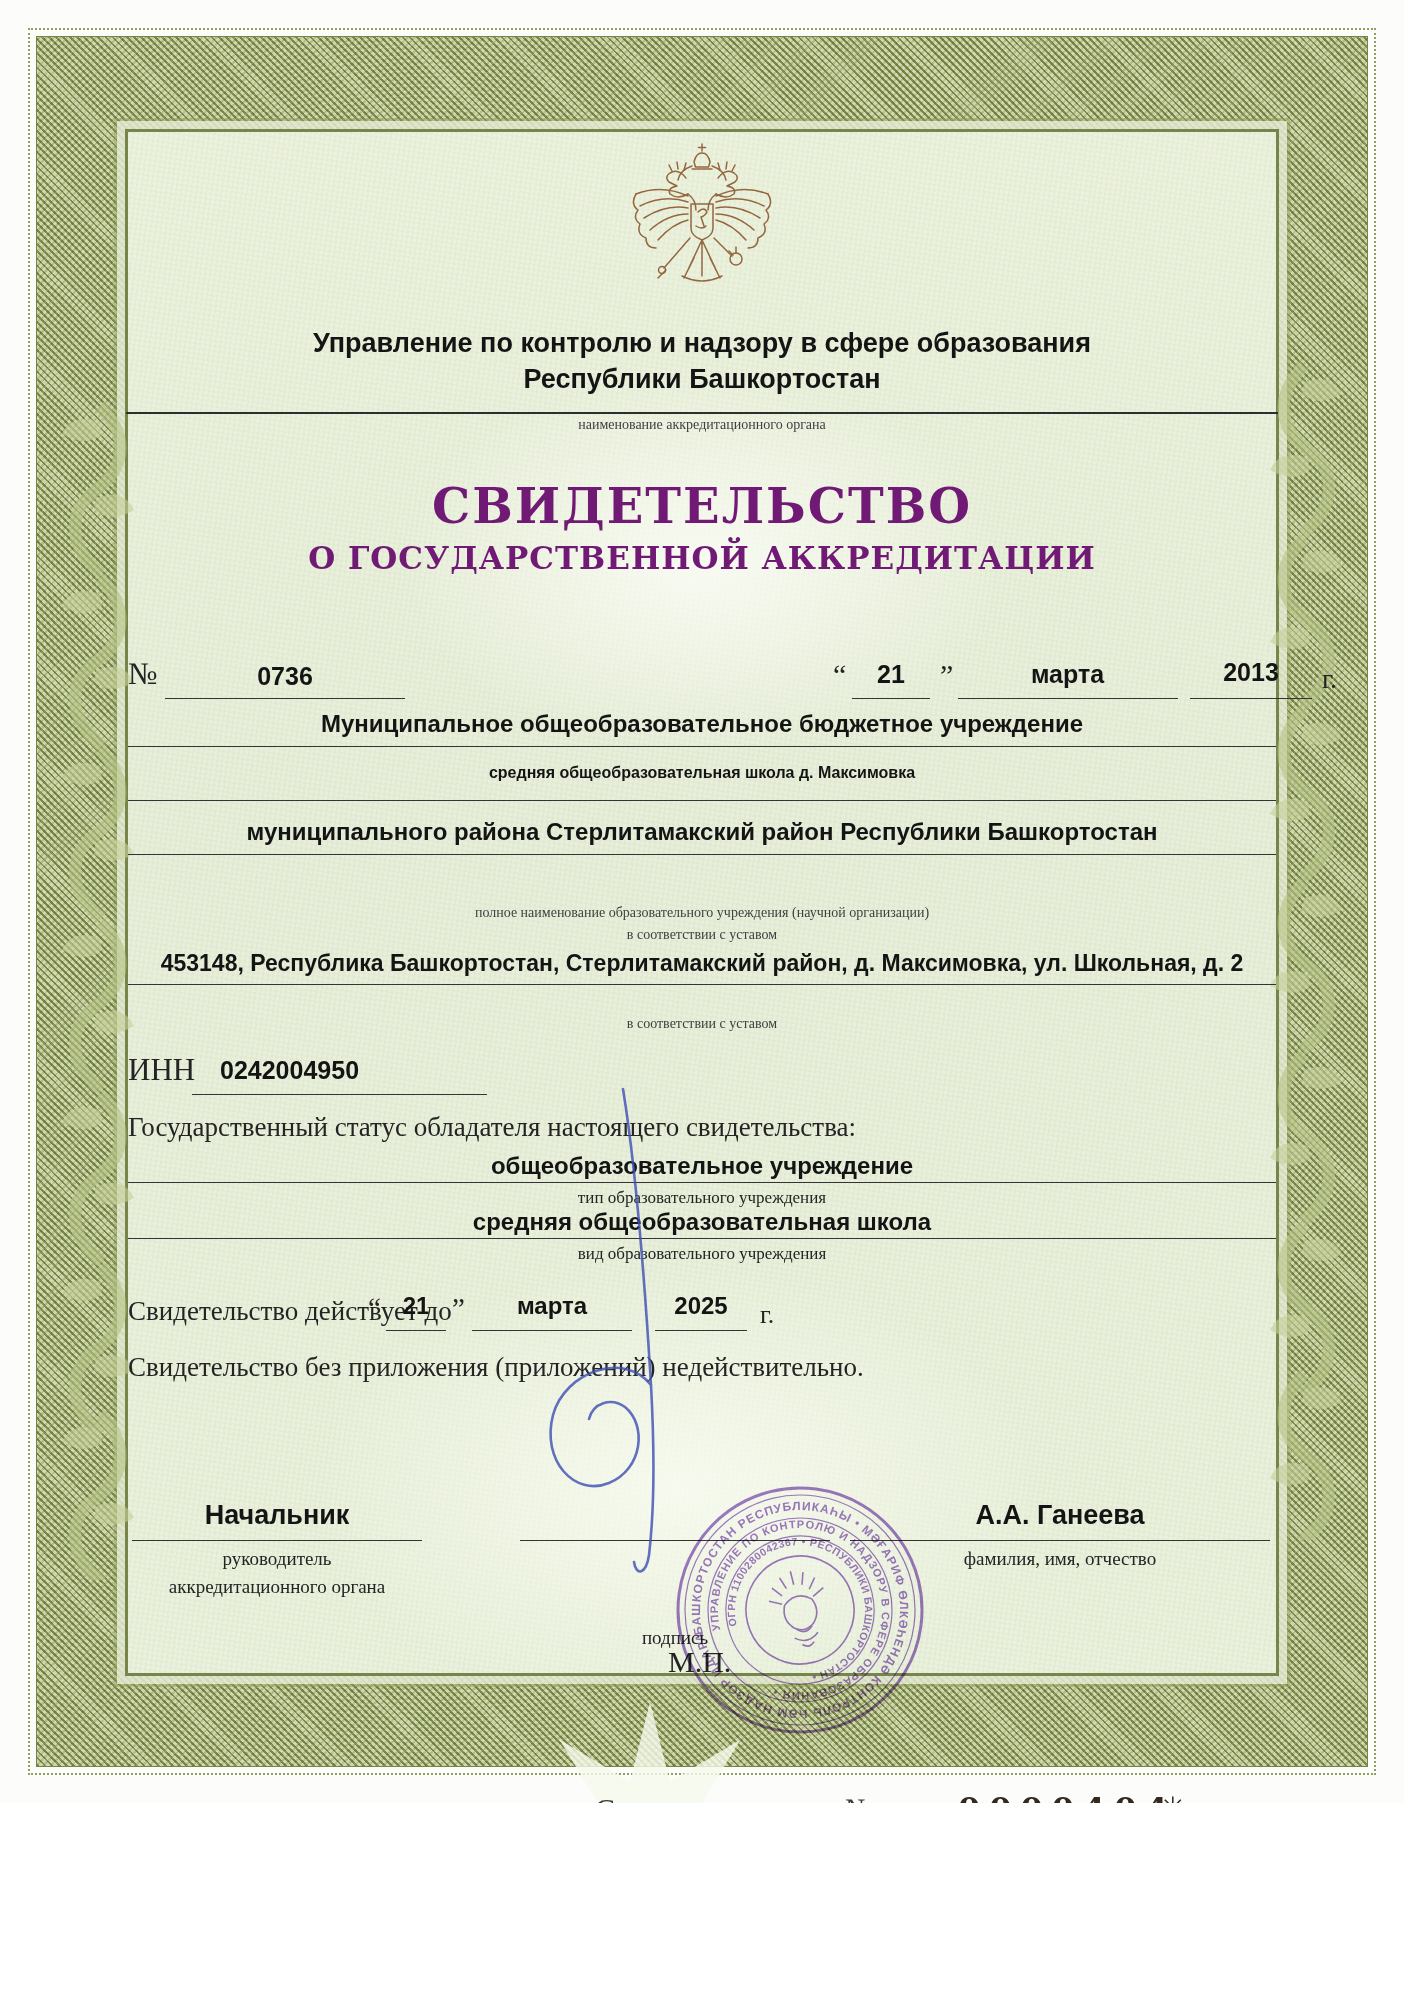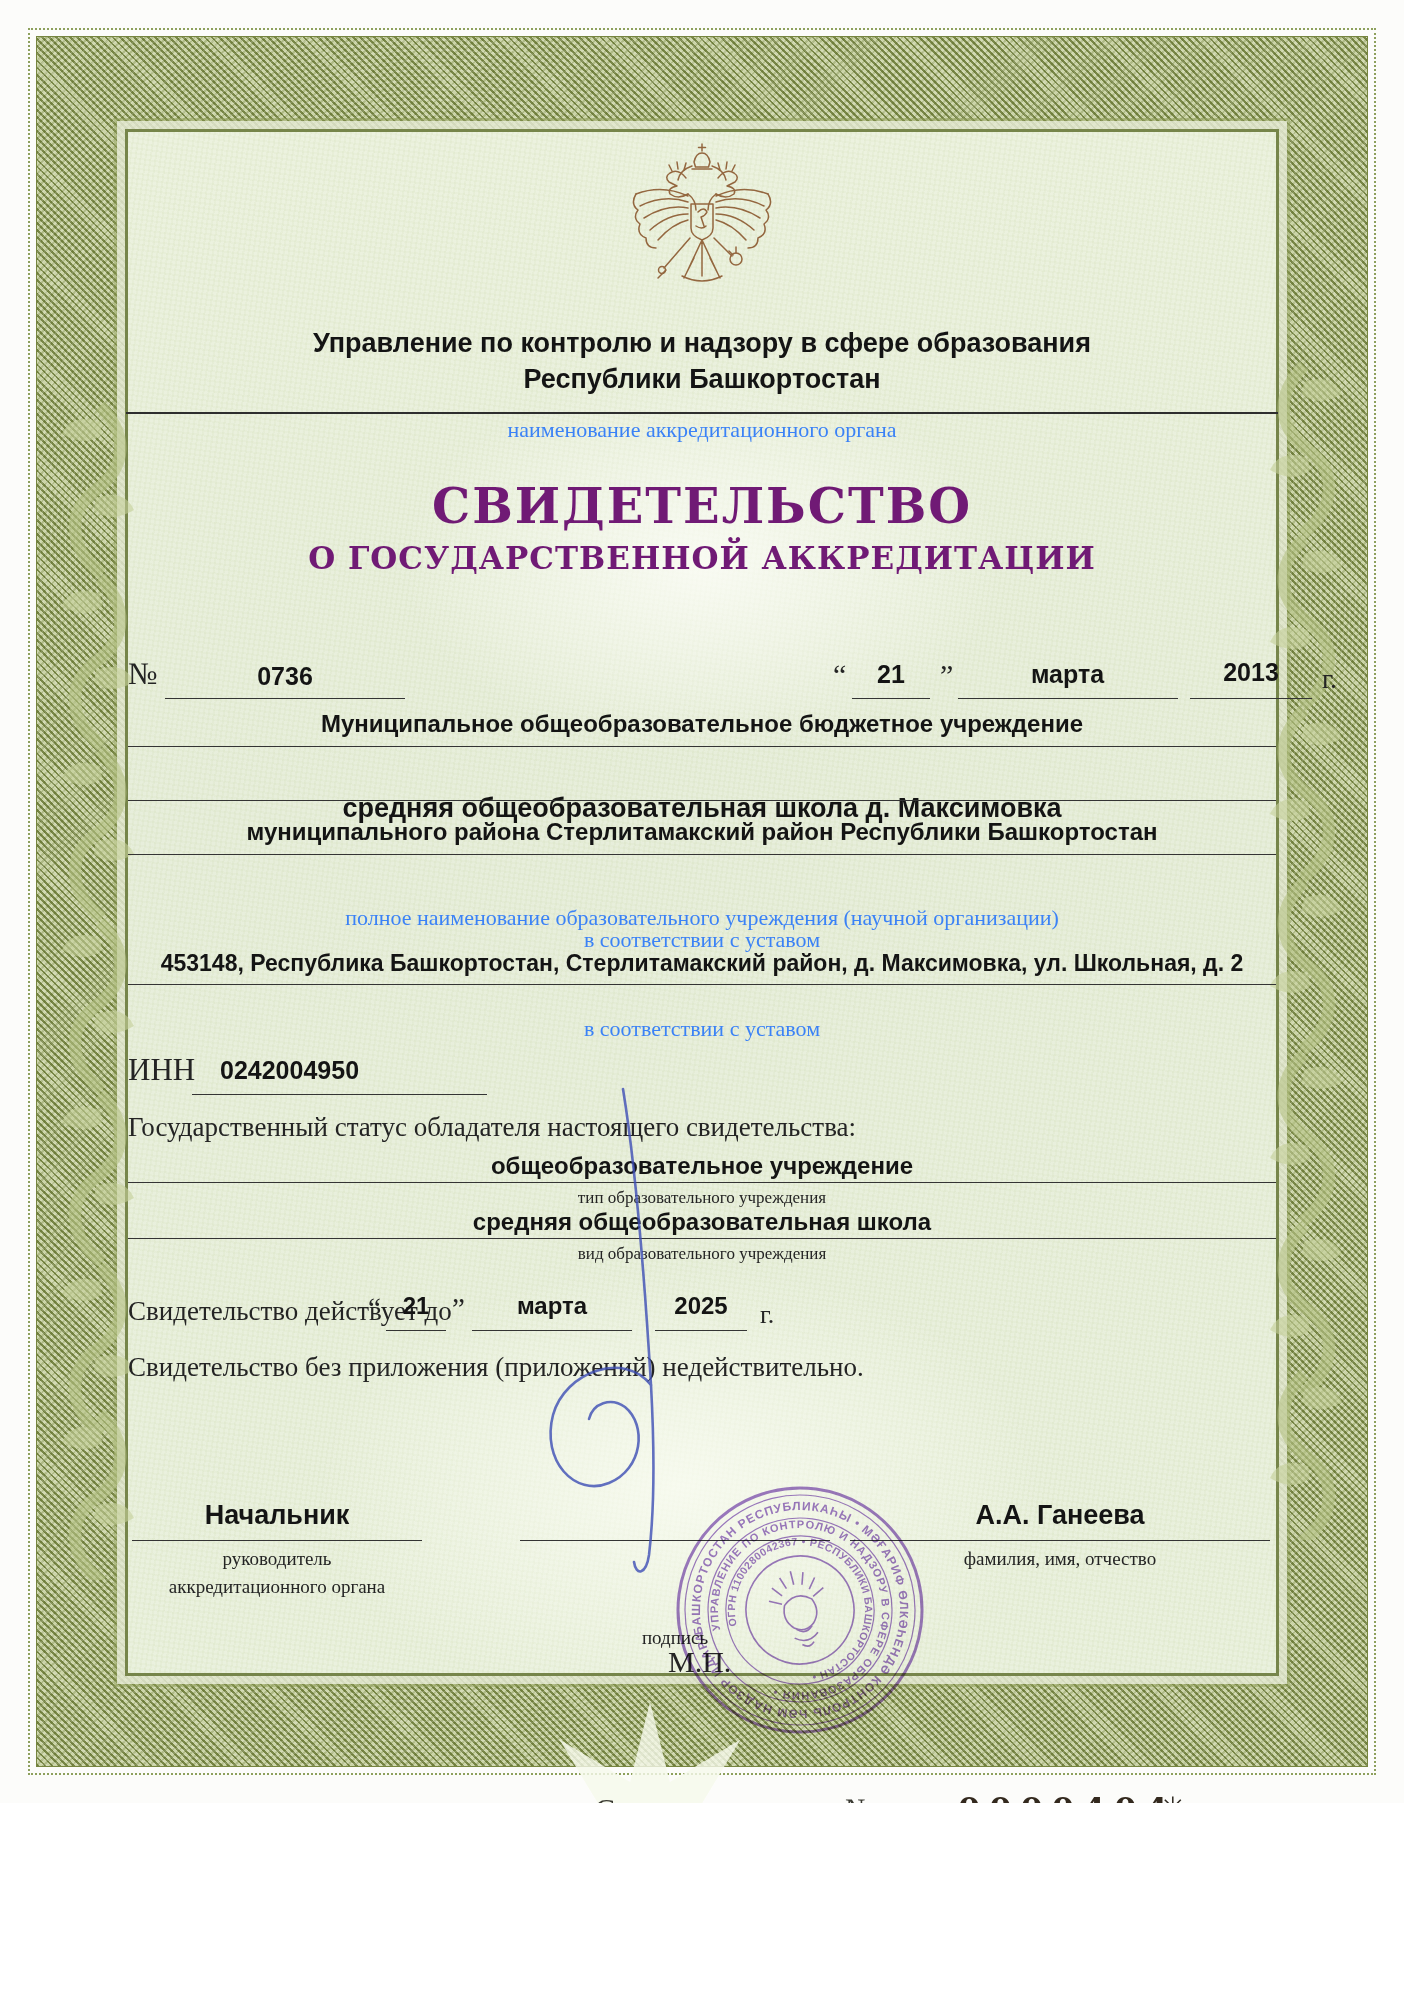--- a/index.html
+++ b/index.html
@@ -21,21 +21,21 @@
       radial-gradient(ellipse 520px 320px at 48% 88%, rgba(251,253,244,.8), rgba(251,253,244,0) 70%),
       repeating-linear-gradient(98deg, rgba(173,192,120,.07) 0 2px, transparent 2px 5px),
       repeating-linear-gradient(8deg, rgba(173,192,120,.06) 0 2px, transparent 2px 5px),
       linear-gradient(180deg,#ecf2df 0%, #e7eedb 45%, #eaf1de 100%);}
   
   .ctr{left:128px;width:1148px;text-align:center;}
   .sans-b{font-family:"Liberation Sans","DejaVu Sans",sans-serif;font-weight:bold;color:#141414;}
   .serif{font-family:"Liberation Serif","DejaVu Serif",serif;color:#242424;}
   .rule{border-top:2px solid #2e2e2e;height:0;}
   .thinrule{border-top:1.6px solid #343434;height:0;}
-  .cap{font-size:22px;color:#3b82f6;}
+  .cap{font-size:14px;color:#404040;}
   .title-font{font-family:"DejaVu Serif","Liberation Serif",serif;font-weight:bold;color:#701a75;}
   .seal-txt{font-family:"Liberation Sans",sans-serif;font-weight:bold;}
 </style>
 </head>
 <body>
 
 <div class="page">
 
   <div class="frame-dotted"></div>
   <div class="band"></div>
@@ -124,21 +124,21 @@
   <div class="abs thinrule" style="left:852px;top:698px;width:78px"></div>
   <div class="abs serif" style="left:940px;top:658px;font-size:30px">”</div>
   <div class="abs sans-b" style="left:960px;top:660px;width:215px;text-align:center;font-size:25px">марта</div>
   <div class="abs thinrule" style="left:958px;top:698px;width:220px"></div>
   <div class="abs sans-b" style="left:1192px;top:658px;width:118px;text-align:center;font-size:25px">2013</div>
   <div class="abs thinrule" style="left:1190px;top:698px;width:122px"></div>
   <div class="abs serif" style="left:1322px;top:664px;font-size:27px">г.</div>
 
   <div class="abs ctr sans-b" style="top:710px;font-size:24px">Муниципальное общеобразовательное бюджетное учреждение</div>
   <div class="abs thinrule" style="left:128px;top:746px;width:1148px"></div>
-  <div class="abs ctr sans-b" style="top:793px;font-size:27px">средняя общеобразовательная школа д. Максимовка</div>
+  <div class="abs ctr sans-b" style="top:764px;font-size:16px">средняя общеобразовательная школа д. Максимовка</div>
   <div class="abs thinrule" style="left:128px;top:800px;width:1148px"></div>
   <div class="abs ctr sans-b" style="top:818px;font-size:24px">муниципального района Стерлитамакский район Республики Башкортостан</div>
   <div class="abs thinrule" style="left:128px;top:854px;width:1148px"></div>
 
   <div class="abs ctr serif cap" style="top:905px">полное наименование образовательного учреждения (научной организации)</div>
   <div class="abs ctr serif cap" style="top:927px">в соответствии с уставом</div>
 
   <div class="abs ctr sans-b" style="top:950px;font-size:23px">453148, Республика Башкортостан,  Стерлитамакский район, д. Максимовка, ул. Школьная, д. 2</div>
   <div class="abs thinrule" style="left:128px;top:984px;width:1148px"></div>
   <div class="abs ctr serif cap" style="top:1016px">в соответствии с уставом</div>

